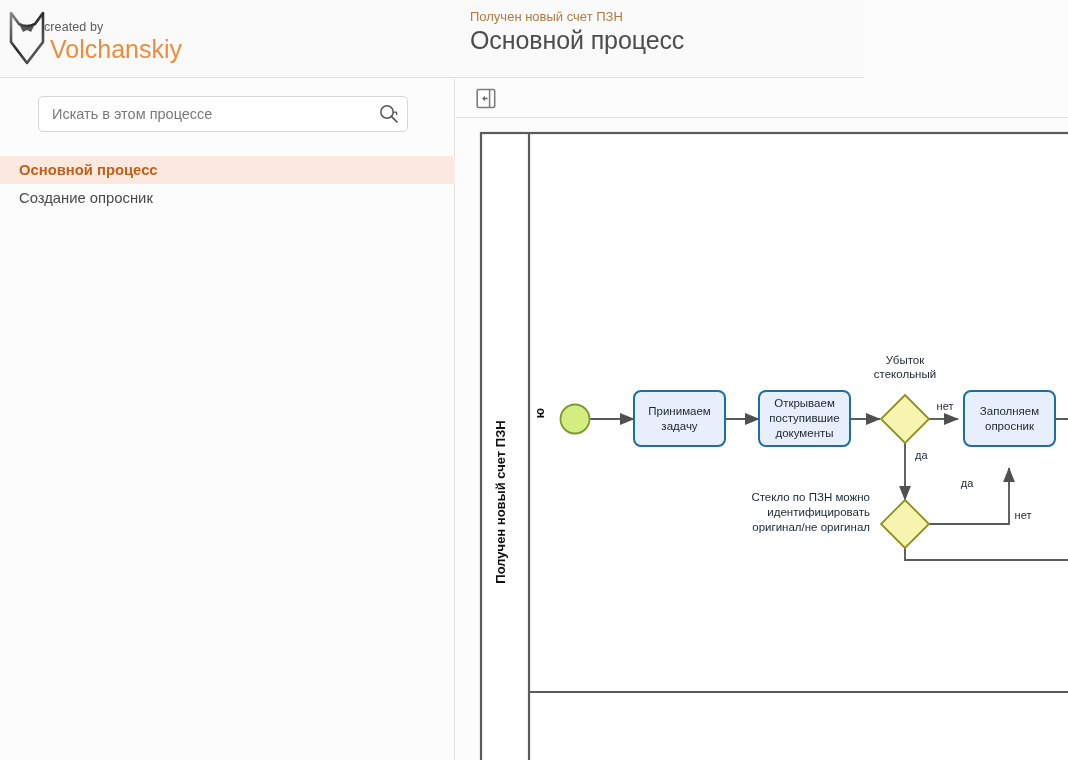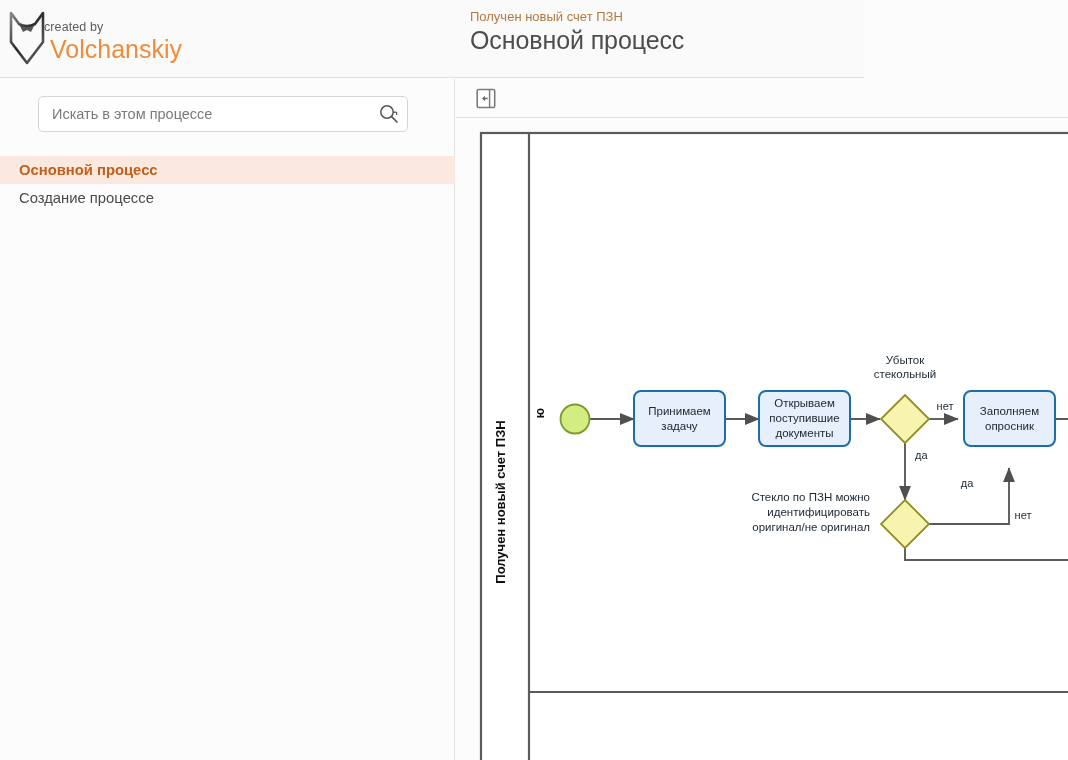--- a/index.html
+++ b/index.html
@@ -220,21 +220,21 @@
       <svg class="search-icon" viewBox="0 0 22 22">
         <circle cx="9" cy="9" r="6.2" fill="none" stroke="#555" stroke-width="1.5"></circle>
         <line x1="13.6" y1="13.6" x2="19" y2="19" stroke="#555" stroke-width="1.7" stroke-linecap="round"></line>
         <line x1="15" y1="9.2" x2="18.6" y2="9.2" stroke="#555" stroke-width="1.3"></line>
         <line x1="18.6" y1="9.2" x2="18.6" y2="12" stroke="#555" stroke-width="1.3"></line>
       </svg>
     </div>
 
     <div class="nav-list">
       <div class="nav-item active">Основной процесс</div>
-      <div class="nav-item">Создание процессе</div>
+      <div class="nav-item">Создание опросник</div>
     </div>
   </div>
 
   <div class="canvas-panel">
 
     <div class="canvas-toolbar">
       <svg class="tb-btn" viewBox="0 0 20 21">
         <rect x="1.2" y="1.5" width="17.5" height="18" rx="1.5" fill="#ffffff" stroke="#7c7c7c" stroke-width="1.6"></rect>
         <line x1="13.6" y1="2" x2="13.6" y2="19" stroke="#7c7c7c" stroke-width="1.5"></line>
         <path d="M11.6 10.5 L7.4 10.5" stroke="#6b6b6b" stroke-width="1.6"></path>

